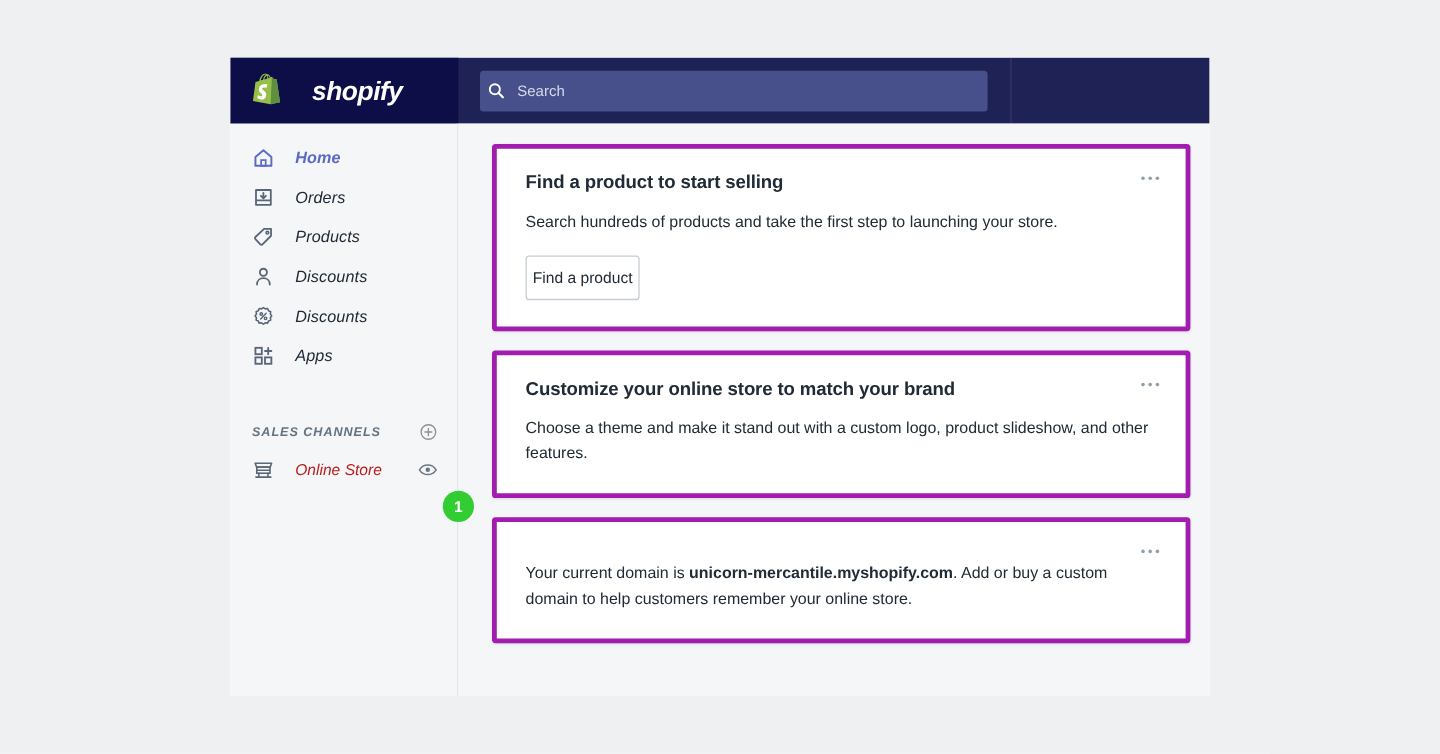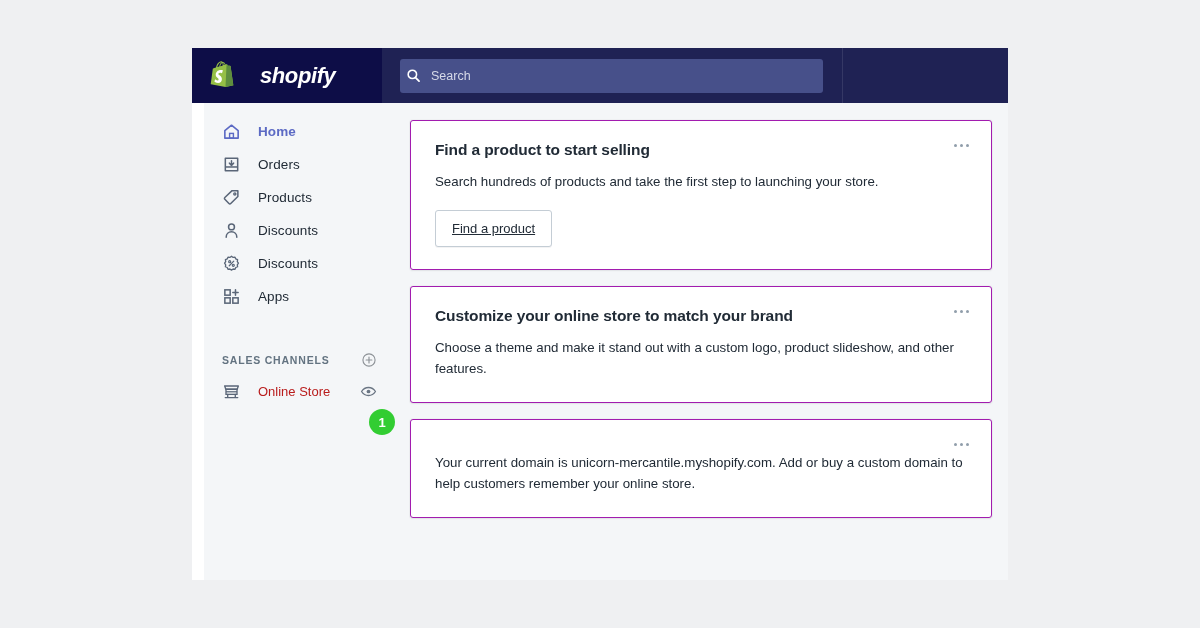--- a/index.html
+++ b/index.html
@@ -64,25 +64,26 @@
   .search-icon { width: 15px; height: 15px; flex-shrink: 0; }
   .search-ph {
     color: #d6d9e8;
     font-size: 12.5px;
     margin-left: 10px;
   }
   .topbar-right { width: 165px; height: 55px; flex-shrink: 0; }
 
   
   .sidebar {
-    position: absolute; left: 12px; top: 55px;
+    position: absolute; left: 0; top: 55px;
     width: 190px; height: 477px;
     background: #f4f6f8;
     border-right: 1px solid #dfe3e8;
     padding-top: 12px;
+    font-style: italic;
   }
   .nav-item {
     display: flex; align-items: center;
     height: 33px;
     padding-left: 18px;
     cursor: pointer;
   }
   .nav-icon {
     width: 19px; height: 19px;
     flex-shrink: 0;
@@ -128,55 +129,54 @@
   
   .main {
     position: absolute; left: 190px; top: 55px;
     width: 626px; height: 477px;
     background: #f4f6f8;
     padding: 17px 16px 0 28px;
     overflow: hidden;
   }
   .card {
     background: #ffffff;
-    border: 1px solid #a21caf;
+    border: 4px solid #a21caf;
     border-radius: 3px;
     box-shadow: 0 0 0 1px rgba(63,63,68,0.03), 0 1px 2px rgba(63,63,68,0.07);
     padding: 20px 24px 22px 24px;
     margin-bottom: 16px;
     position: relative;
   }
   .card-title {
     font-size: 15.5px;
     font-weight: bold;
     color: #212b36;
     letter-spacing: -0.1px;
     padding-right: 40px;
   }
   .card-body {
     font-size: 13.3px;
     color: #212b36;
     line-height: 1.62;
     margin-top: 12px;
     max-width: 548px;
   }
-  .card-body b { font-weight: normal; }
+  .card-body b { font-weight: bold; }
   .card-btn {
     display: inline-block;
     margin-top: 17px;
     background: #ffffff;
     border: 1px solid #c4cdd5;
     border-radius: 3px;
     box-shadow: 0 1px 0 rgba(22,29,37,0.05);
-    padding: 10px 16px;
+    padding: 10px 5px;
     font-size: 13px;
     color: #212b36;
     font-family: "Liberation Sans", sans-serif;
     cursor: pointer;
-    text-decoration: underline;
   }
   .card-menu {
     position: absolute;
     top: 19px; right: 18px;
     display: flex; gap: 3px;
     cursor: pointer;
     padding: 4px;
   }
   .card-menu span {
     width: 3px; height: 3px;

